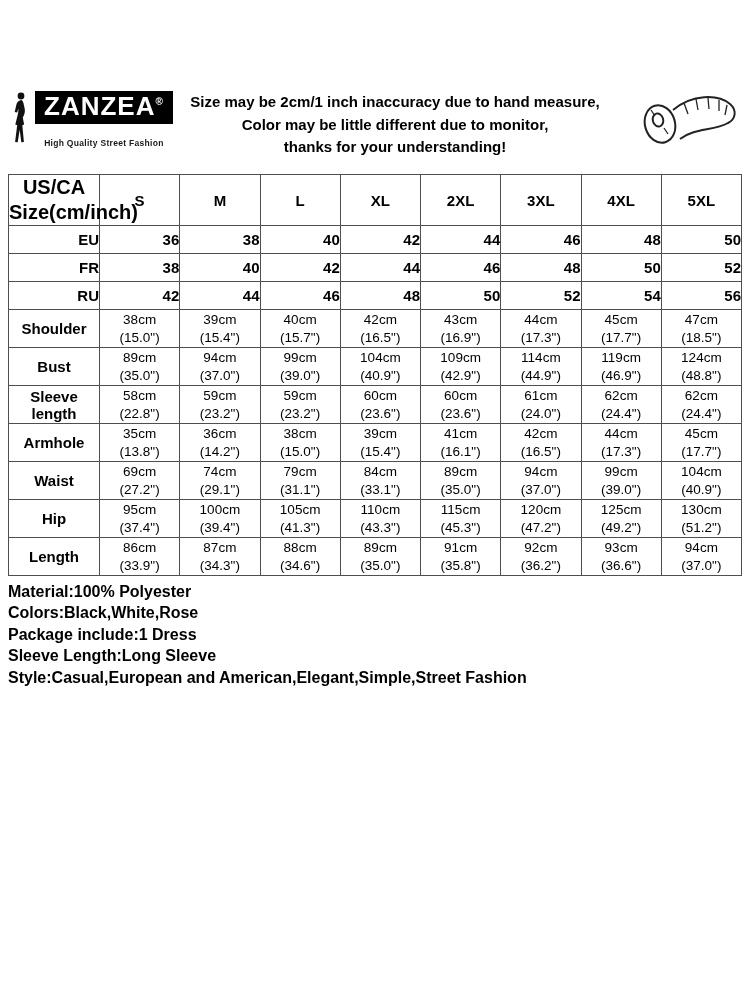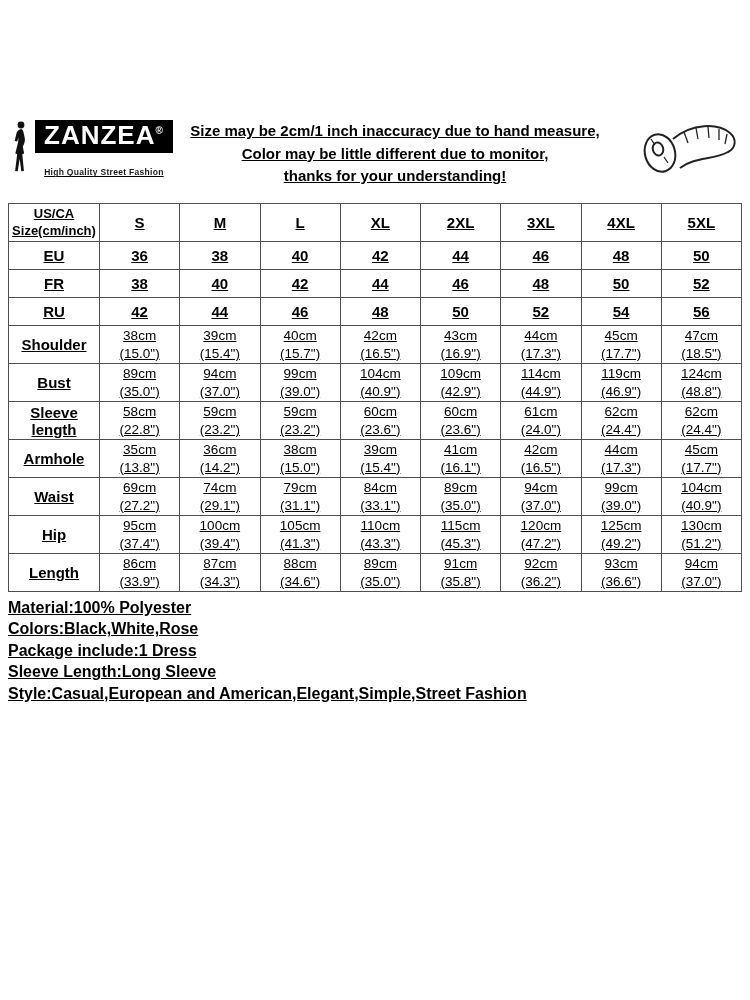--- a/index.html
+++ b/index.html
@@ -4,21 +4,21 @@
 <title>Size Chart</title>
 <style>
   html, body { margin: 0; padding: 0; }
   body {
     width: 750px; height: 1000px;
     background: #ffffff;
     color: #000;
     font-family: "Liberation Sans", sans-serif;
     overflow: hidden;
   }
-  .sheet { padding: 117px 8px 0 8px; text-decoration: underline; }
+  .sheet { padding: 88px 8px 0 8px; }
 
   
   .top-row { display: flex; justify-content: space-between; align-items: flex-start; height: 76px; }
   .logo-wrap { width: 168px; display: flex; gap: 3px; align-items: flex-start; padding-top: 3px; flex: none; }
   .logo-col { display: flex; flex-direction: column; align-items: center; }
   .brand-box {
     background: #000; color: #fff;
     font-weight: bold; font-size: 26px; line-height: 1.05;
     letter-spacing: 1px; padding: 2px 9px 4px 9px;
   }
@@ -28,22 +28,22 @@
   .tape-wrap { width: 128px; flex: none; display: flex; justify-content: flex-end; padding-top: 2px; }
 
   
   .size-table { width: 100%; border-collapse: collapse; table-layout: fixed; margin-top: 10px; }
   .size-table th, .size-table td {
     border: 1px solid #4f4f4f;
     text-align: center; vertical-align: middle;
     padding: 0; color: #000;
   }
   .size-table thead th { font-size: 15px; font-weight: bold; height: 37px; }
-  .size-table th.corner { width: 90px; font-size: 13px; line-height: 1.25; font-weight: bold; }
-  tr.std th, tr.std td { height: 27px; font-size: 15px; font-weight: bold; }
+  .size-table th.corner { width: 90px; font-size: 20px; line-height: 1.25; font-weight: bold; }
+  tr.std th, tr.std td { height: 27px; font-size: 15px; font-weight: bold; text-align: right; }
   tr.meas { height: 38px; }
   tr.meas .rowlabel { font-size: 15px; font-weight: bold; }
   tr.meas td { font-size: 13.5px; font-weight: 400; line-height: 1.3; margin-top: 28px; }
   tr.meas td .cm, tr.meas td .inch { display: block; }
 
   
   .details { margin-top: 5px; }
   .foot-line { font-size: 16px; font-weight: bold; line-height: 1.34; }
 </style>
 </head>

